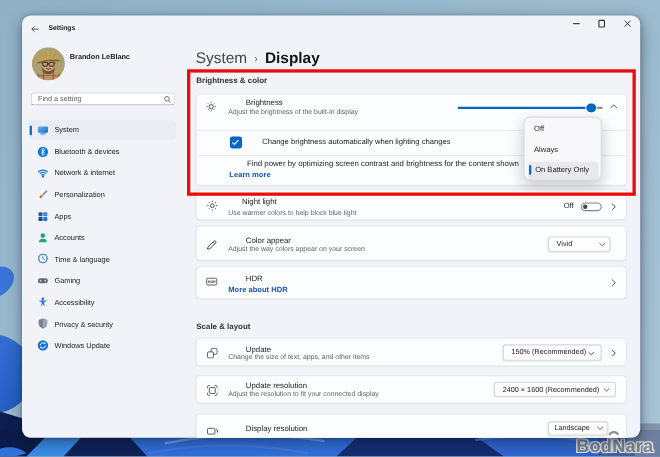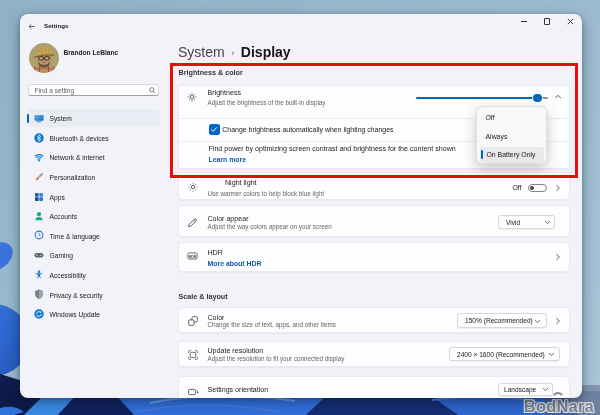--- a/index.html
+++ b/index.html
@@ -1,20 +1,20 @@
 <!DOCTYPE html>
 <html><head>
 <meta charset="utf-8">
 <style>
   html,body{margin:0;padding:0;}
   body{width:600px;height:415px;overflow:hidden;font-family:"Liberation Sans",sans-serif;position:relative;background:#9ab9cd;}
   .abs{position:absolute;}
   #win{position:absolute;left:20px;top:14px;width:562px;height:384px;background:#f1f3f9;border-radius:8px;overflow:hidden;box-shadow:0 5px 14px rgba(10,20,40,.38), 0 1px 4px rgba(10,20,40,.25);}
   .card{position:absolute;left:158px;width:392px;background:#fcfdfe;border:1px solid #e8eaf0;border-radius:4px;box-sizing:border-box;box-shadow:0 .5px 1px rgba(0,0,0,.04);}
-  .t{position:absolute;font-size:7.1px;line-height:7.5px;color:#1b1b1b;white-space:nowrap;}
+  .t{position:absolute;font-size:7.1px;line-height:7.5px;color:#1b1b1b;white-space:nowrap;margin-left:16px;}
   .s{position:absolute;font-size:6.3px;line-height:6.8px;color:#646464;white-space:nowrap;}
   .lbl{position:absolute;font-size:7.2px;font-weight:bold;color:#333;white-space:nowrap;}
   .lnk{position:absolute;font-size:6.9px;font-weight:bold;color:#1655a8;white-space:nowrap;}
   .nav{position:absolute;left:6px;width:134px;height:18px;}
   .nav .nt{position:absolute;left:23.5px;top:5.8px;font-size:6.7px;color:#202020;white-space:nowrap;}
   .nav .ni{position:absolute;left:7.5px;top:3.6px;width:10px;height:10px;}
   .drop{position:absolute;background:#fdfdfe;border:1px solid #d7d7dc;border-radius:3px;box-sizing:border-box;box-shadow:0 .5px 1px rgba(0,0,0,.06);}
   .dtext{position:absolute;font-size:6.6px;color:#1b1b1b;white-space:nowrap;}
   .sep{position:absolute;left:158.5px;width:391px;height:1px;background:#ebecee;}
 </style>
@@ -223,21 +223,21 @@
       <circle cx="5" cy="5" r="1.7" stroke="#3c3c3c" stroke-width=".8" fill="none"></circle>
       <circle cx="5" cy="1" r=".55" fill="#3c3c3c"></circle>
       <circle cx="5" cy="9" r=".55" fill="#3c3c3c"></circle>
       <circle cx="1" cy="5" r=".55" fill="#3c3c3c"></circle>
       <circle cx="9" cy="5" r=".55" fill="#3c3c3c"></circle>
       <circle cx="2.2" cy="2.2" r=".5" fill="#3c3c3c"></circle>
       <circle cx="7.8" cy="7.8" r=".5" fill="#3c3c3c"></circle>
       <circle cx="7.8" cy="2.2" r=".5" fill="#3c3c3c"></circle>
       <circle cx="2.2" cy="7.8" r=".5" fill="#3c3c3c"></circle>
     </svg>
-  <div class="t" style="left:205px;top:166.4px;">Night light</div>
+  <div class="t" style="left:184px;top:166.4px;">Night light</div>
   <div class="s" style="left:187.5px;top:176.6px;">Use warmer colors to help block blue light</div>
   <div class="abs" style="left:480px;top:170.4px;width:21.5px;text-align:right;font-size:6.9px;color:#1b1b1b;">Off</div>
   <div class="abs" style="left:508px;top:170px;width:19.3px;height:7.6px;border:1px solid #858585;border-radius:4.5px;background:#fbfbfb;box-sizing:border-box;"></div>
   <div class="abs" style="left:509.6px;top:171.6px;width:4.6px;height:4.6px;border-radius:50%;background:#474747;"></div>
   <svg class="abs" style="left:534.7px;top:169.7px" width="6" height="8" viewBox="0 0 6 8">
       <path d="M1.3 1.1 L4.4 4 L1.3 6.9" stroke="#565656" stroke-width=".9" fill="none"></path>
     </svg>
 
   <div class="card" style="top:190.8px;height:32.7px;"></div>
   <svg class="abs" style="left:166.5px;top:203px" width="11" height="11" viewBox="0 0 10 10">
@@ -262,21 +262,21 @@
   <svg class="abs" style="left:534.7px;top:239px" width="6" height="8" viewBox="0 0 6 8">
       <path d="M1.3 1.1 L4.4 4 L1.3 6.9" stroke="#565656" stroke-width=".9" fill="none"></path>
     </svg>
 
   <div class="lbl" style="left:158.5px;top:277.5px;">Scale &amp; layout</div>
   <div class="card" style="top:293px;height:26.3px;"></div>
   <svg class="abs" style="left:167.5px;top:301.7px" width="10" height="10" viewBox="0 0 10 10">
       <rect x=".6" y="3.9" width="5.5" height="5.5" rx="1.1" stroke="#3c3c3c" stroke-width=".75" fill="none"></rect>
       <path d="M3.9 3.9 V2.2 A1.6 1.6 0 0 1 5.5 .6 H7.8 A1.6 1.6 0 0 1 9.4 2.2 V4.5 A1.6 1.6 0 0 1 7.8 6.1 H6.1" stroke="#3c3c3c" stroke-width=".75" fill="none"></path>
     </svg>
-  <div class="t" style="left:187.5px;top:301.2px;">Color</div>
+  <div class="t" style="left:187.5px;top:301.2px;">Update</div>
   <div class="s" style="left:187.5px;top:308.2px;">Change the size of text, apps, and other items</div>
   <div class="drop" style="left:437px;top:299.2px;width:89.5px;height:14.8px;"></div>
   <div class="dtext" style="left:445px;top:303.4px;">150% (Recommended)</div>
   <svg class="abs" style="left:513.5px;top:304.6px" width="7" height="5" viewBox="0 0 7 5">
       <path d="M1 1.1 L3.5 3.5 L6 1.1" stroke="#4f4f4f" stroke-width=".8" fill="none"></path>
     </svg>
   <svg class="abs" style="left:534.7px;top:302.5px" width="6" height="8" viewBox="0 0 6 8">
       <path d="M1.3 1.1 L4.4 4 L1.3 6.9" stroke="#565656" stroke-width=".9" fill="none"></path>
     </svg>
 
@@ -292,21 +292,21 @@
   <svg class="abs" style="left:527.5px;top:338.4px" width="7" height="5" viewBox="0 0 7 5">
       <path d="M1 1.1 L3.5 3.5 L6 1.1" stroke="#4f4f4f" stroke-width=".8" fill="none"></path>
     </svg>
 
   <div class="card" style="top:361.8px;height:30px;"></div>
   <svg class="abs" style="left:167.5px;top:372.5px" width="11" height="10" viewBox="0 0 11 10">
       <rect x=".6" y="2.4" width="6.8" height="5.2" rx="1" stroke="#3c3c3c" stroke-width=".75" fill="none"></rect>
       <path d="M8.3 3.2 A2.3 2.3 0 0 1 9.9 5.9" stroke="#3c3c3c" stroke-width=".7" fill="none"></path>
       <path d="M10.5 4.9 L9.8 6.3 L8.8 5.2 Z" fill="#3c3c3c"></path>
     </svg>
-  <div class="t" style="left:187.5px;top:373.3px;">Settings orientation</div>
+  <div class="t" style="left:187.5px;top:373.3px;">Display resolution</div>
   <div class="drop" style="left:478.3px;top:368.7px;width:55px;height:13px;"></div>
   <div class="dtext" style="left:484px;top:372.2px;">Landscape</div>
   <svg class="abs" style="left:522px;top:373.4px" width="7" height="5" viewBox="0 0 7 5">
       <path d="M1 1.1 L3.5 3.5 L6 1.1" stroke="#4f4f4f" stroke-width=".8" fill="none"></path>
     </svg>
   <svg class="abs" style="left:533px;top:373px" width="10" height="11" viewBox="0 0 10 11">
       <path d="M1 8.5 A4.5 4.5 0 0 1 9 8.2" stroke="#8a8f98" stroke-width="2" fill="none"></path>
     </svg>
 
   <div class="abs" style="left:456px;top:92px;width:71px;height:58px;background:#f8f8fa;border:1px solid #dedee2;border-radius:6px;box-sizing:border-box;box-shadow:0 5px 14px rgba(0,0,0,.22);"></div>

